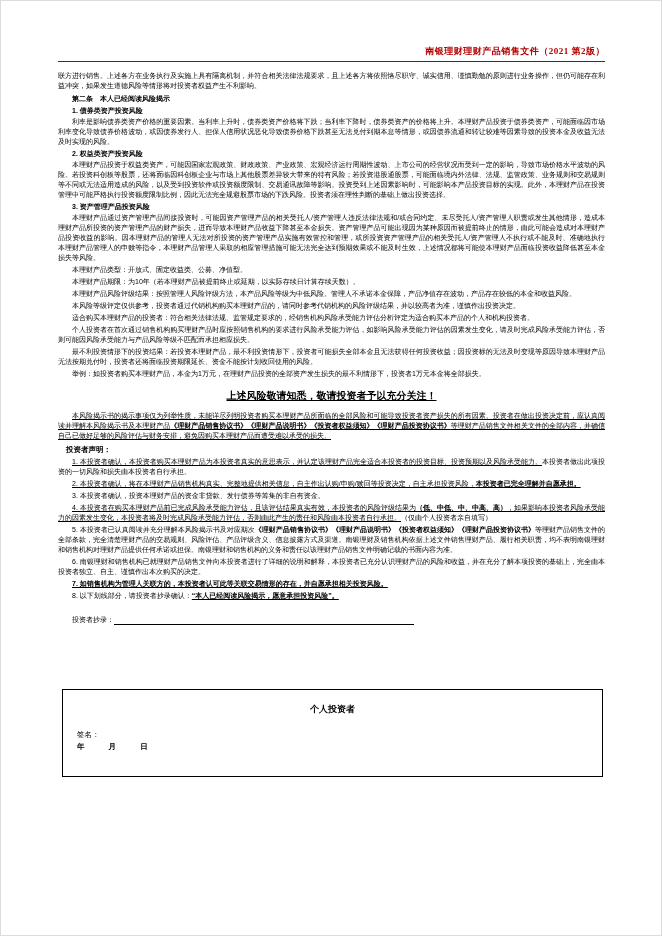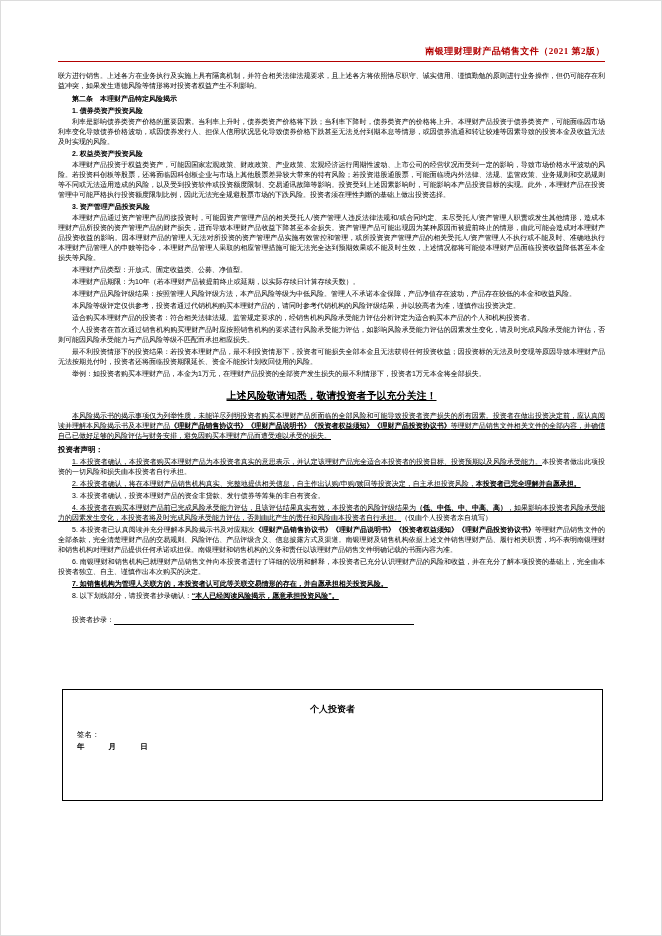--- a/index.html
+++ b/index.html
@@ -11,40 +11,40 @@
         padding-bottom:3px;border-bottom:1.5px solid #b30000;margin-bottom:9px;}
   p{margin:0 0 2px 0;font-size:7px;line-height:10px;text-align:justify;word-break:break-all;}
   .indent{text-indent:2em;}
   .noindent{text-indent:0;}
   .hnum{font-weight:bold;text-indent:2em;margin:2px 0 1px 0;}
   .sec-title{font-weight:bold;text-indent:2em;margin:3px 0 2px 0;font-family:"Liberation Serif",serif;}
   .u{text-decoration:underline;}
   .b{font-weight:bold;}
   .warning{text-align:center;font-weight:bold;text-decoration:underline;
         font-size:10px;margin:12px 0 10px 0;text-indent:0;}
-  .decl-title{font-weight:bold;margin:4px 0 2px 0;text-indent:0;font-size:7.5px;}
+  .decl-title{font-weight:bold;margin:4px 0 2px 8px;text-indent:0;font-size:7.5px;}
   .transcribe{margin-top:14px;text-indent:2em;}
   .blank-line{display:inline-block;width:300px;border-bottom:1px solid #000;height:8px;vertical-align:bottom;}
-  .sign-box{margin:64px 2px 0 4px;border:1px solid #000;height:112px;box-sizing:border-box;
+  .sign-box{margin:64px 2px 0 4px;border:1px solid #000;height:88px;box-sizing:border-box;
         padding:10px 14px;}
   .sign-box .box-title{text-align:center;font-weight:bold;font-size:9px;margin:4px 0 16px 0;text-indent:0;}
   .sign-box .sign-row{font-size:7.5px;text-indent:0;}
   .sign-box .date-row{font-size:7.5px;text-indent:0;font-weight:bold;}
   .date-part{display:inline-block;margin-right:22px;}
 </style>
 </head>
 <body>
 
 <div class="page">
 
   <div class="doc-header">南银理财理财产品销售文件（2021 第2版）</div>
 
   <p class="noindent">联方进行销售。上述各方在业务执行及实施上具有隔离机制，并符合相关法律法规要求，且上述各方将依照恪尽职守、诚实信用、谨慎勤勉的原则进行业务操作，但仍可能存在利益冲突，如果发生道德风险等情形将对投资者权益产生不利影响。</p>
 
-  <p class="sec-title">第二条　本理财产品特定风险揭示</p>
+  <p class="sec-title">第二条　本人已经阅读风险揭示</p>
 
   <p class="hnum">1. 债券类资产投资风险</p>
   <p class="indent">利率是影响债券类资产价格的重要因素。当利率上升时，债券类资产价格将下跌；当利率下降时，债券类资产的价格将上升。本理财产品投资于债券类资产，可能面临因市场利率变化导致债券价格波动，或因债券发行人、担保人信用状况恶化导致债券价格下跌甚至无法兑付到期本息等情形，或因债券流通和转让较难等因素导致的投资本金及收益无法及时实现的风险。</p>
 
   <p class="hnum">2. 权益类资产投资风险</p>
   <p class="indent">本理财产品投资于权益类资产，可能因国家宏观政策、财政政策、产业政策、宏观经济运行周期性波动、上市公司的经营状况而受到一定的影响，导致市场价格水平波动的风险。若投资科创板等股票，还将面临因科创板企业与市场上其他股票差异较大带来的特有风险；若投资港股通股票，可能面临境内外法律、法规、监管政策、业务规则和交易规则等不同或无法适用造成的风险，以及受到投资软件或投资额度限制、交易通讯故障等影响。投资受到上述因素影响时，可能影响本产品投资目标的实现。此外，本理财产品在投资管理中可能严格执行投资额度限制比例，因此无法完全规避股票市场的下跌风险。投资者须在理性判断的基础上做出投资选择。</p>
 
   <p class="hnum">3. 资产管理产品投资风险</p>
   <p class="indent">本理财产品通过资产管理产品间接投资时，可能因资产管理产品的相关受托人/资产管理人违反法律法规和/或合同约定、未尽受托人/资产管理人职责或发生其他情形，造成本理财产品所投资的资产管理产品的财产损失，进而导致本理财产品收益下降甚至本金损失。资产管理产品可能出现因为某种原因而被提前终止的情形，由此可能会造成对本理财产品投资收益的影响。因本理财产品的管理人无法对所投资的资产管理产品实施有效管控和管理，或所投资资产管理产品的相关受托人/资产管理人不执行或不能及时、准确地执行本理财产品管理人的申赎等指令，本理财产品管理人采取的相应管理措施可能无法完全达到预期效果或不能及时生效，上述情况都将可能使本理财产品面临投资收益降低甚至本金损失等风险。</p>
 

